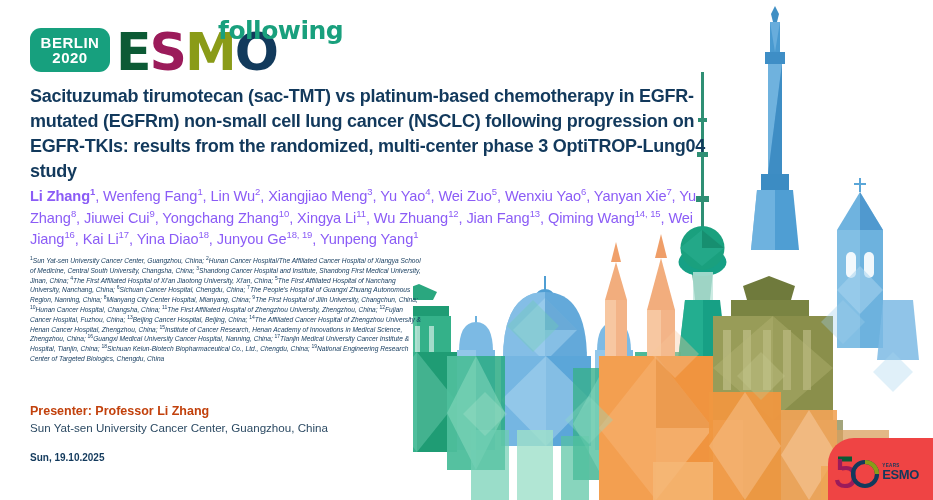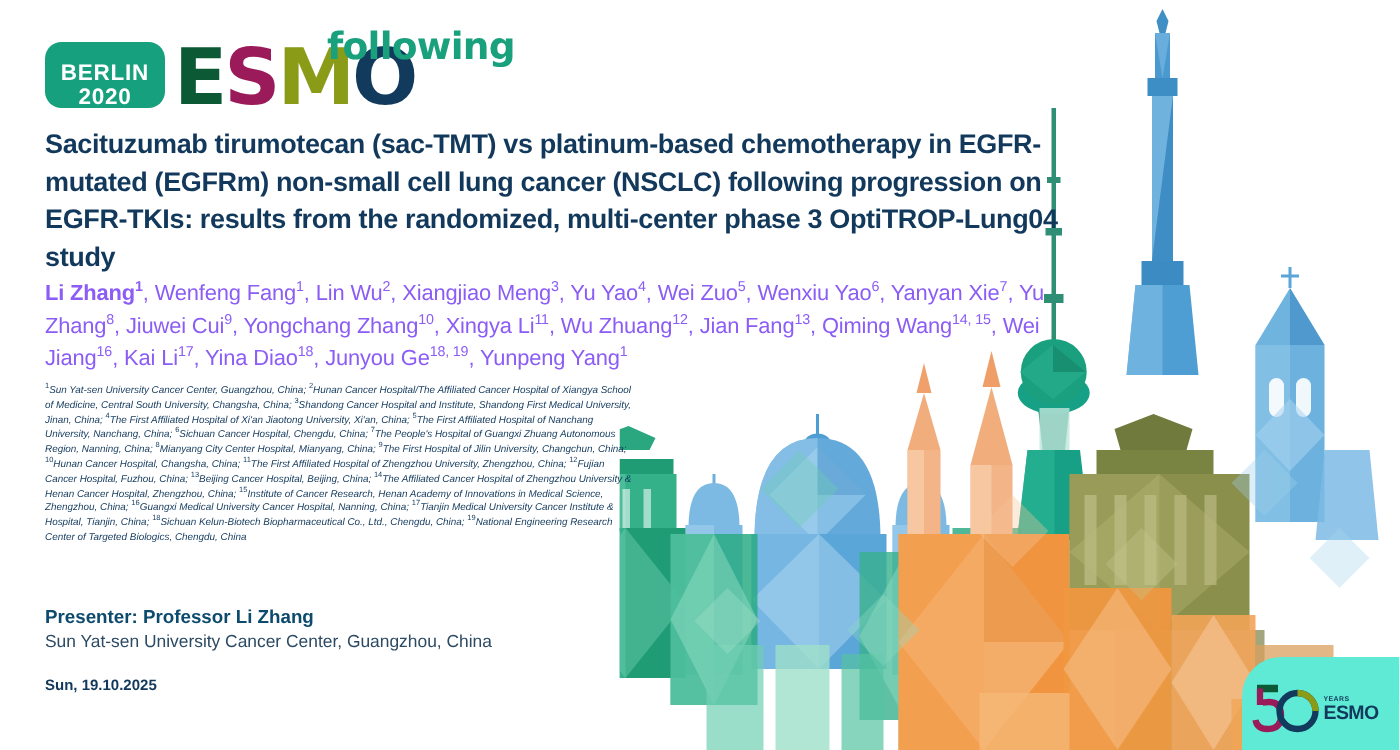--- a/index.html
+++ b/index.html
@@ -12,21 +12,21 @@
   #slide{position:absolute;left:0;top:0;width:933px;height:500px;background:#fff;overflow:hidden;}
 
   
   #artwork{position:absolute;right:0;top:0;width:520px;height:500px;overflow:hidden;pointer-events:none;}
   #artwork svg{display:block;width:520px;height:500px;}
 
   
   #logo-row{position:absolute;left:30px;top:22px;height:52px;display:flex;align-items:flex-end;}
   .berlin-badge{
     width:80px;height:44px;background:#17a07e;border-radius:11px;
-    display:flex;flex-direction:column;justify-content:flex-end;align-items:center;
+    display:flex;flex-direction:column;justify-content:center;align-items:center;
     color:#ffffff;line-height:1.02;letter-spacing:.5px;
     margin-bottom:2px;
   }
   .berlin-badge .b1{font-size:15px;font-weight:bold;}
   .berlin-badge .b2{font-size:15px;font-weight:bold;}
   .esmo-word{display:flex;align-items:flex-end;margin-left:6px;}
   .esmo-letter{
     font-size:52px;font-weight:bold;line-height:.82;letter-spacing:-2px;
     font-family:"DejaVu Sans", sans-serif;
   }
@@ -55,35 +55,35 @@
 
   #affiliations{
     position:absolute;left:30px;top:256px;width:392px;
     color:#12395c;font-size:6.6px;line-height:9.8px;
     font-style:italic;text-align:left;
   }
   #affiliations sup{font-size:5px;vertical-align:super;line-height:0;font-style:normal;}
 
   #presenter{
     position:absolute;left:30px;top:404px;
-    color:#0c4a6e;font-size:12.5px;font-weight:bold;
+    color:#c2410c;font-size:12.5px;font-weight:bold;
   }
   #presenter-affil{
     position:absolute;left:30px;top:421px;
     color:#2c4a63;font-size:11.6px;
   }
   #date{
     position:absolute;left:30px;top:452px;
     color:#12395c;font-size:10px;font-weight:bold;
   }
 
   
   #esmo50-plate{
     position:absolute;right:0;bottom:0;width:105px;height:62px;
-    background:#5eead4;border-top-left-radius:26px;margin-left:20px;
+    background:#ef4444;border-top-left-radius:26px;margin-left:20px;
   }
   #esmo50{
     position:absolute;right:14px;bottom:10px;
     display:flex;align-items:center;height:36px;
   }
   #esmo50 .fifty{position:relative;width:46px;height:34px;}
   #esmo50 .fifty svg{display:block;}
   #esmo50 .marklabel{margin-left:2px;display:flex;flex-direction:column;align-items:flex-start;}
   #esmo50 .years{font-size:4.6px;font-weight:bold;color:#12395c;letter-spacing:.3px;}
   #esmo50 .esmo{font-size:13px;font-weight:bold;color:#12395c;letter-spacing:-.4px;line-height:1;}

